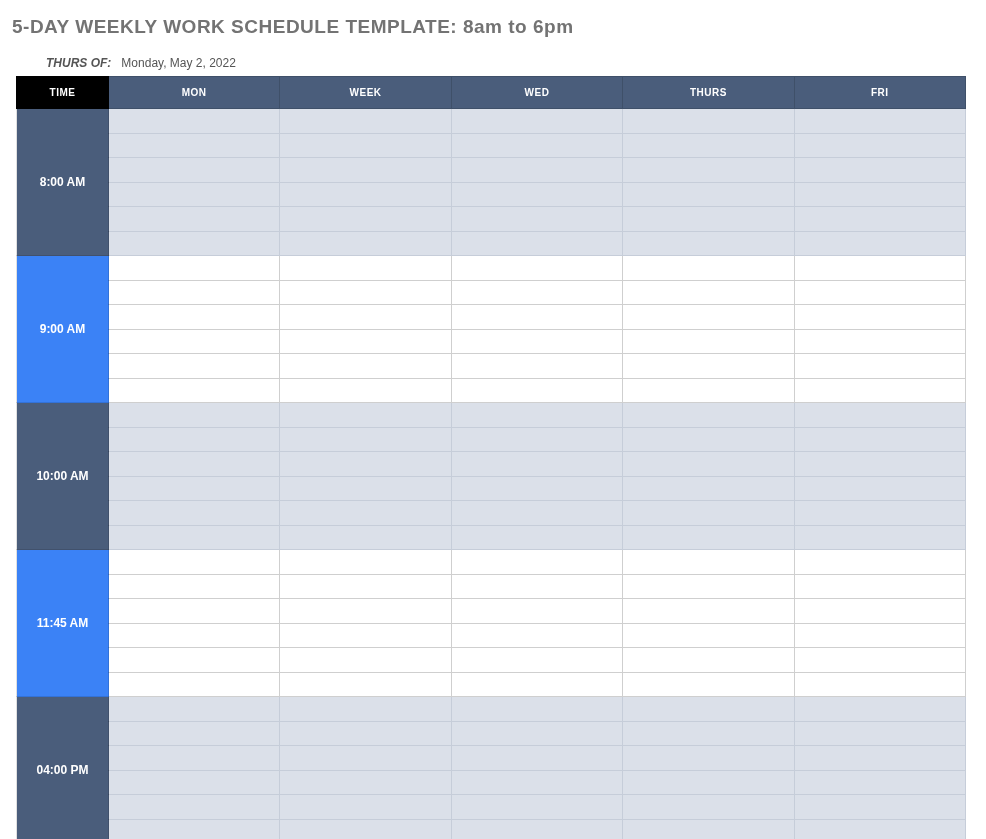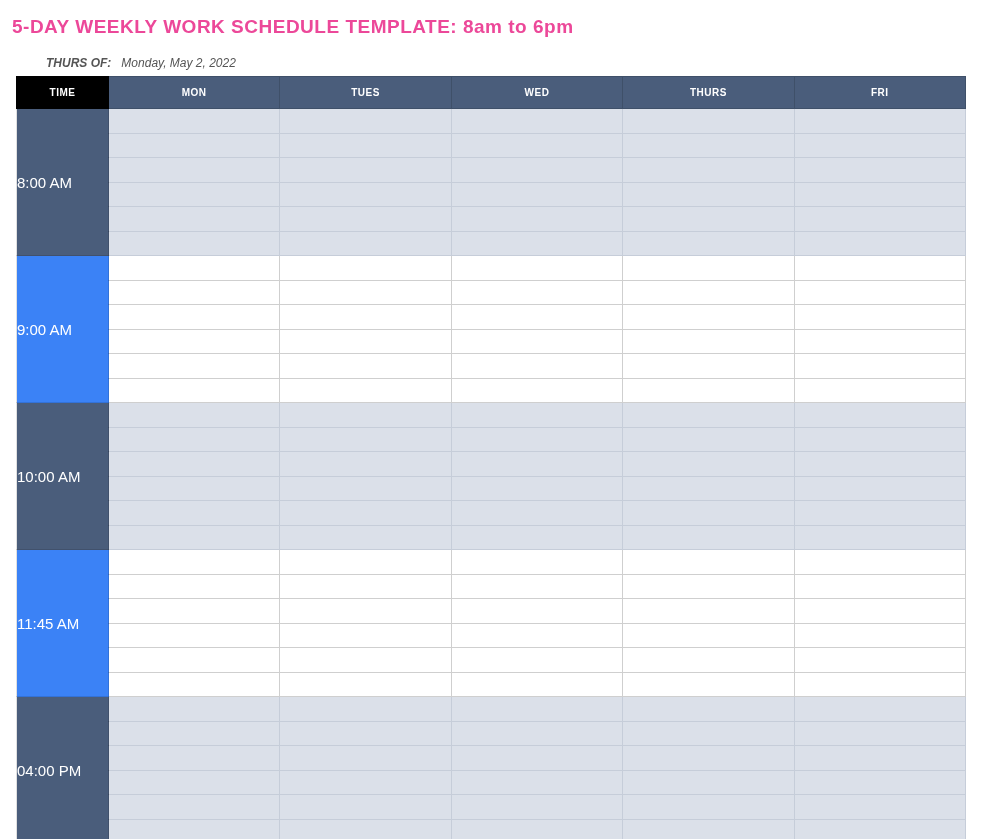--- a/index.html
+++ b/index.html
@@ -8,34 +8,33 @@
     padding: 16px 10px;
     font-family: Arial, Helvetica, sans-serif;
     background: #ffffff;
     color: #333;
     width: 986px;
   }
   .title {
     font-size: 19px;
     font-weight: 800;
     letter-spacing: 0.5px;
-    color: #ec4899;
+    color: #737373;
     margin: 0 0 18px 2px;
   }
   .weekof-row {
     margin: 0 0 6px 36px;
     font-size: 12px;
     color: #555;
   }
   .weekof-label {
     font-style: italic;
     font-weight: 700;
   }
   .weekof-value {
-    font-style: italic;
   }
   table.schedule {
     border-collapse: collapse;
     width: 950px;
     margin-left: 6px;
     table-layout: fixed;
   }
   table.schedule th, table.schedule td {
     padding: 0;
   }
@@ -53,22 +52,23 @@
     background: #4a5d7b;
     color: #ffffff;
     font-size: 10px;
     font-weight: 700;
     letter-spacing: 0.5px;
     height: 32px;
     border: 1px solid #3f5069;
   }
   td.time-cell {
     color: #ffffff;
-    font-size: 15px;
-    font-weight: 400;
+    font-size: 12px;
+    font-weight: 700;
+    text-align: center;
     vertical-align: middle;
     border: 1px solid rgba(0,0,0,0.12);
   }
   td.time-cell.dark  { background: #4a5d7b; }
   td.time-cell.grey  { background: #3b82f6; }
   td.slot {
     height: 24.5px;
     border-left: 1px solid #cfcfcf;
     border-right: 1px solid #cfcfcf;
     border-bottom: 1px solid #cfcfcf;
@@ -87,21 +87,21 @@
   <span class="weekof-label">THURS OF:</span>
   <span>&nbsp;</span>
   <span class="weekof-value">Monday, May 2, 2022</span>
 </div>
 
 <table class="schedule">
   <thead>
     <tr>
       <th class="col-time">TIME</th>
       <th class="col-day">MON</th>
-      <th class="col-day">TUES</th>
+      <th class="col-day">WEEK</th>
       <th class="col-day">WED</th>
       <th class="col-day">THURS</th>
       <th class="col-day">FRI</th>
     </tr>
   </thead>
   <tbody id="schedule-body">
       <tr class="block-first">
         <td class="time-cell dark" rowspan="6">8:00 AM</td>
         <td class="slot shaded"></td>
         <td class="slot shaded"></td>

